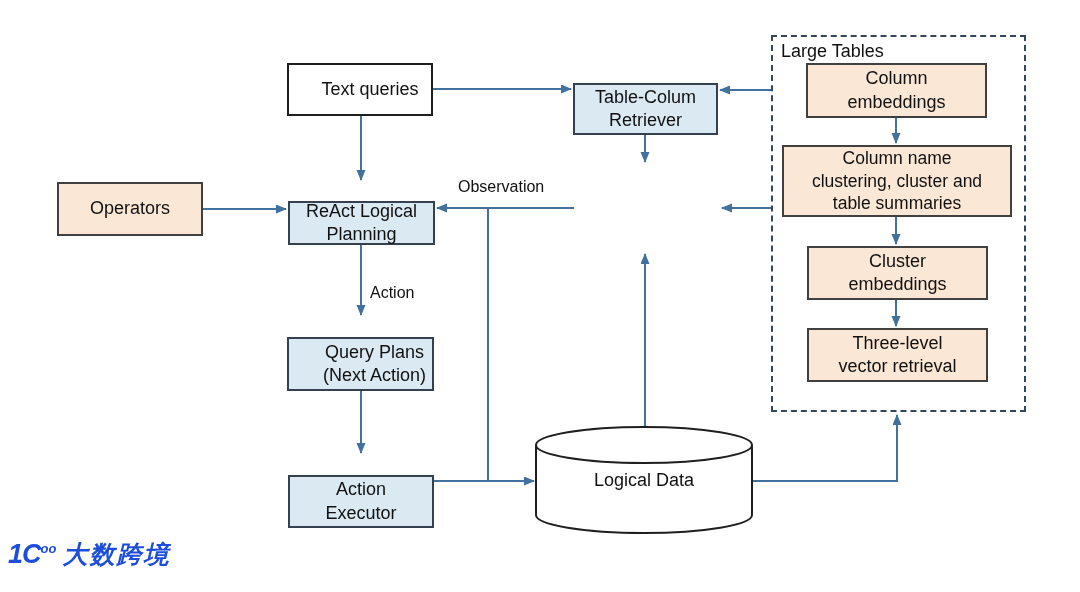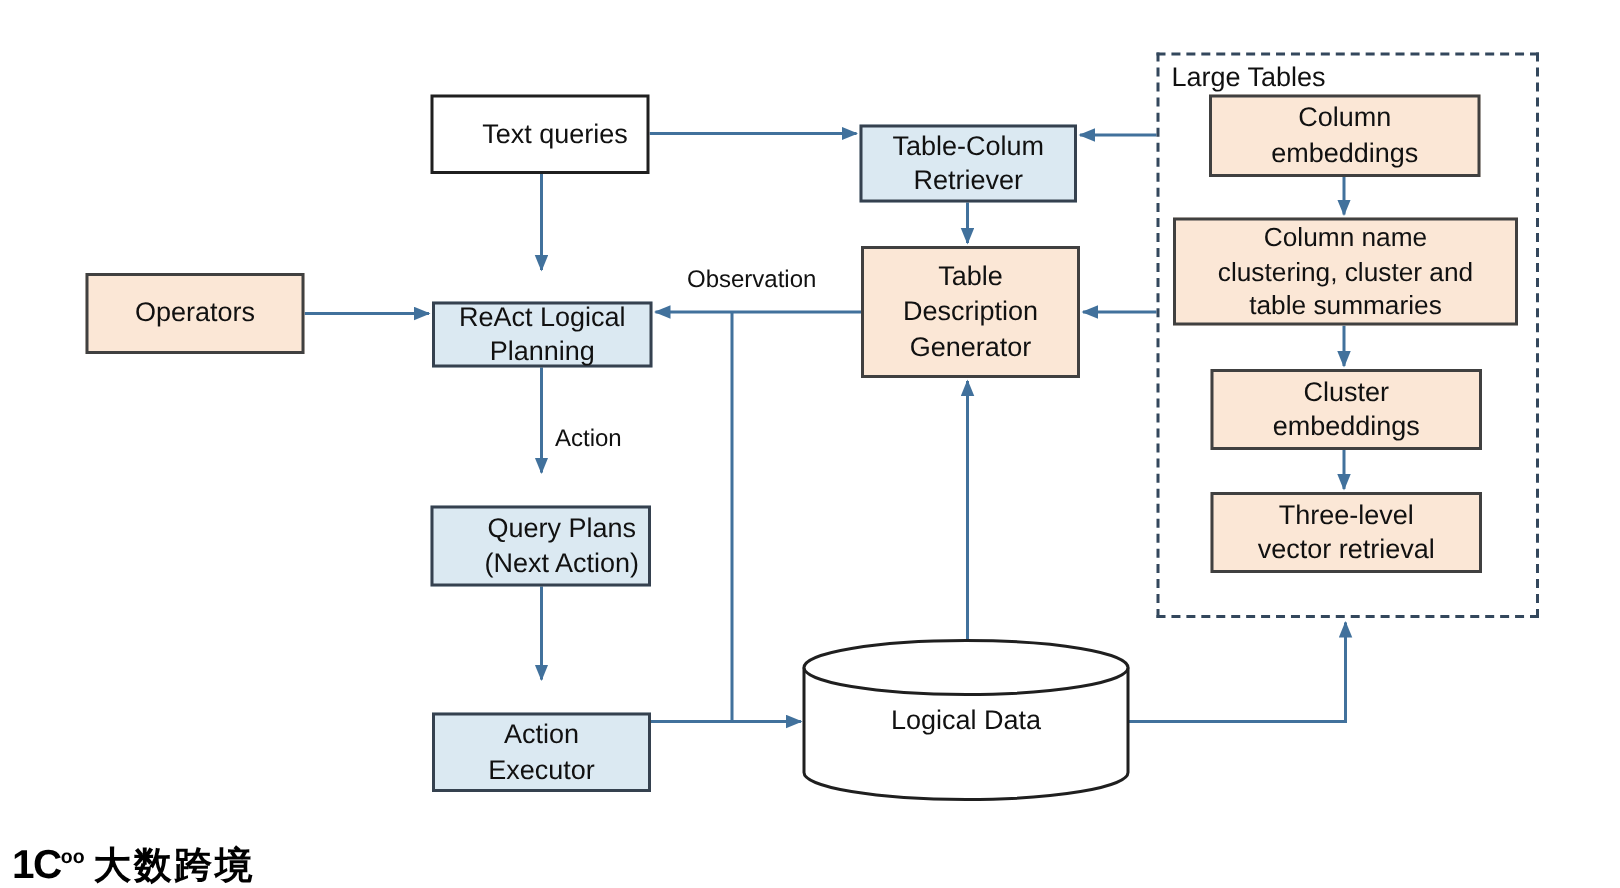--- a/index.html
+++ b/index.html
@@ -21,22 +21,22 @@
   .group-label{
     position:absolute;font-size:18px;z-index:2;white-space:nowrap;
   }
   .edge-label{
     position:absolute;font-size:16px;z-index:3;white-space:nowrap;background:transparent;
   }
   .cyl-label{
     position:absolute;left:536px;top:470px;width:216px;text-align:center;font-size:18px;z-index:3;
   }
   #watermark{
-    position:absolute;left:8px;top:560px;display:flex;align-items:center;gap:6px;
-    color:#000000;z-index:4;user-select:none;
+    position:absolute;left:8px;top:538px;display:flex;align-items:center;gap:6px;
+    color:#1d4ed8;z-index:4;user-select:none;font-style:italic;
   }
   .wm-mark{font-size:27px;font-weight:bold;letter-spacing:-1px;}
   .wm-sup{font-size:13px;vertical-align:super;letter-spacing:0;}
   .wm-text{font-size:25px;font-weight:bold;letter-spacing:2px;}
 </style>
 </head>
 <body>
 
 <div id="canvas">
 
@@ -83,23 +83,20 @@
 
   <div class="node blue" style="left:287px;top:317px;width:147px;height:54px;padding-left:28px;">Query Plans
 (Next Action)</div>
 
   <div class="node blue" style="left:288px;top:455px;width:146px;height:53px;">Action
 Executor</div>
 
   <div class="node blue" style="left:573px;top:63px;width:145px;height:52px;">Table-Colum
 Retriever</div>
 
-  <div class="node peach" style="left:574px;top:164px;width:146px;height:88px;">Table
-Description
-Generator</div>
 
   <div class="node peach" style="left:806px;top:63px;width:181px;height:55px;">Column
 embeddings</div>
 
   <div class="node peach" style="left:782px;top:145px;width:230px;height:72px;font-size:17.5px;">Column name
 clustering, cluster and
 table summaries</div>
 
   <div class="node peach" style="left:807px;top:246px;width:181px;height:54px;">Cluster
 embeddings</div>

